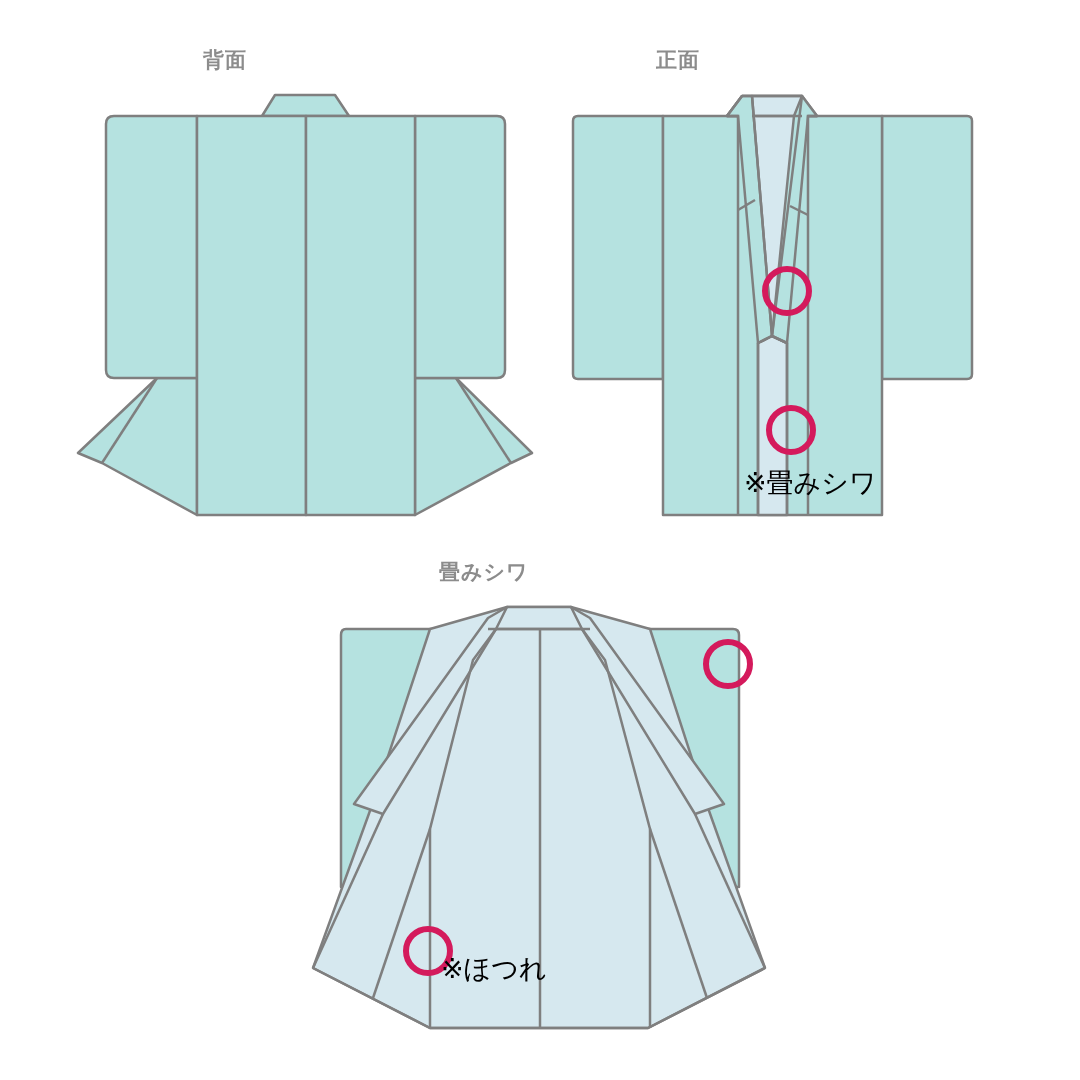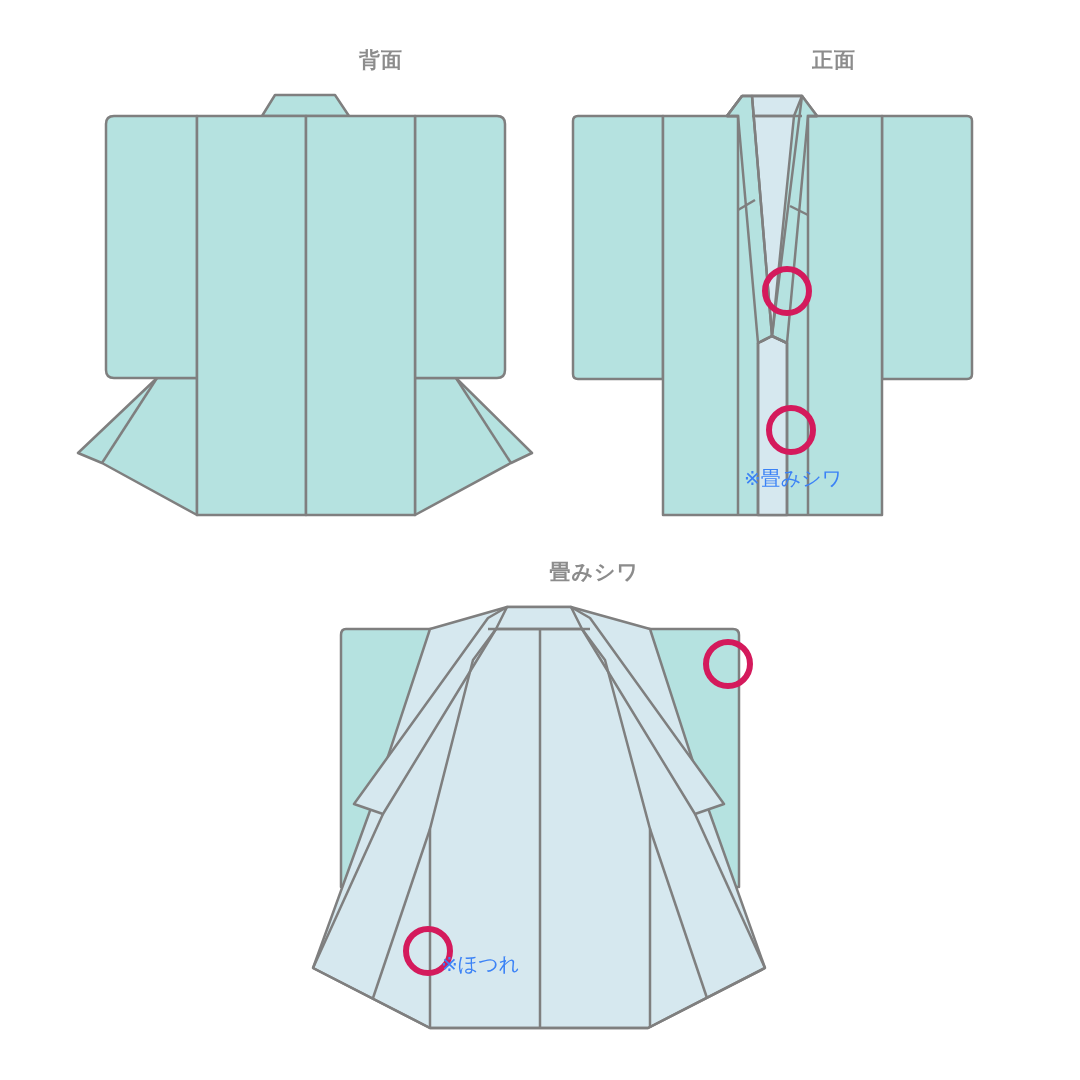--- a/index.html
+++ b/index.html
@@ -1,20 +1,20 @@
 <!DOCTYPE html>
 <html><head>
 <meta charset="utf-8">
 <style>
   html, body { margin: 0; padding: 0; background: #ffffff; }
   body { width: 1080px; height: 1080px; position: relative; overflow: hidden;
          font-family: "DejaVu Sans", "Liberation Sans", sans-serif; }
   .view-label { position: absolute; color: #8c8c8c; font-size: 21px; font-weight: bold;
-                text-align: right; width: 200px; letter-spacing: 1px; }
-  .note { position: absolute; color: #3b82f6; font-size: 20px; white-space: nowrap; }
+                text-align: left; width: 200px; letter-spacing: 1px; }
+  .note { position: absolute; color: #000000; font-size: 27px; white-space: nowrap; }
   svg.diagram { position: absolute; left: 0; top: 0; }
   .outer { fill: #b5e2e0; stroke: #7f7f7f; stroke-width: 2.5; stroke-linejoin: round; }
   .inner { fill: #d6e8ef; stroke: #7f7f7f; stroke-width: 2.5; stroke-linejoin: round; }
   .seam  { fill: none; stroke: #7f7f7f; stroke-width: 2.5; }
   .mark  { fill: none; stroke: #d41a5c; stroke-width: 6; }
 </style>
 </head>
 <body>
 
 <div class="view-label" style="left:203px; top:46px;">背面</div>

